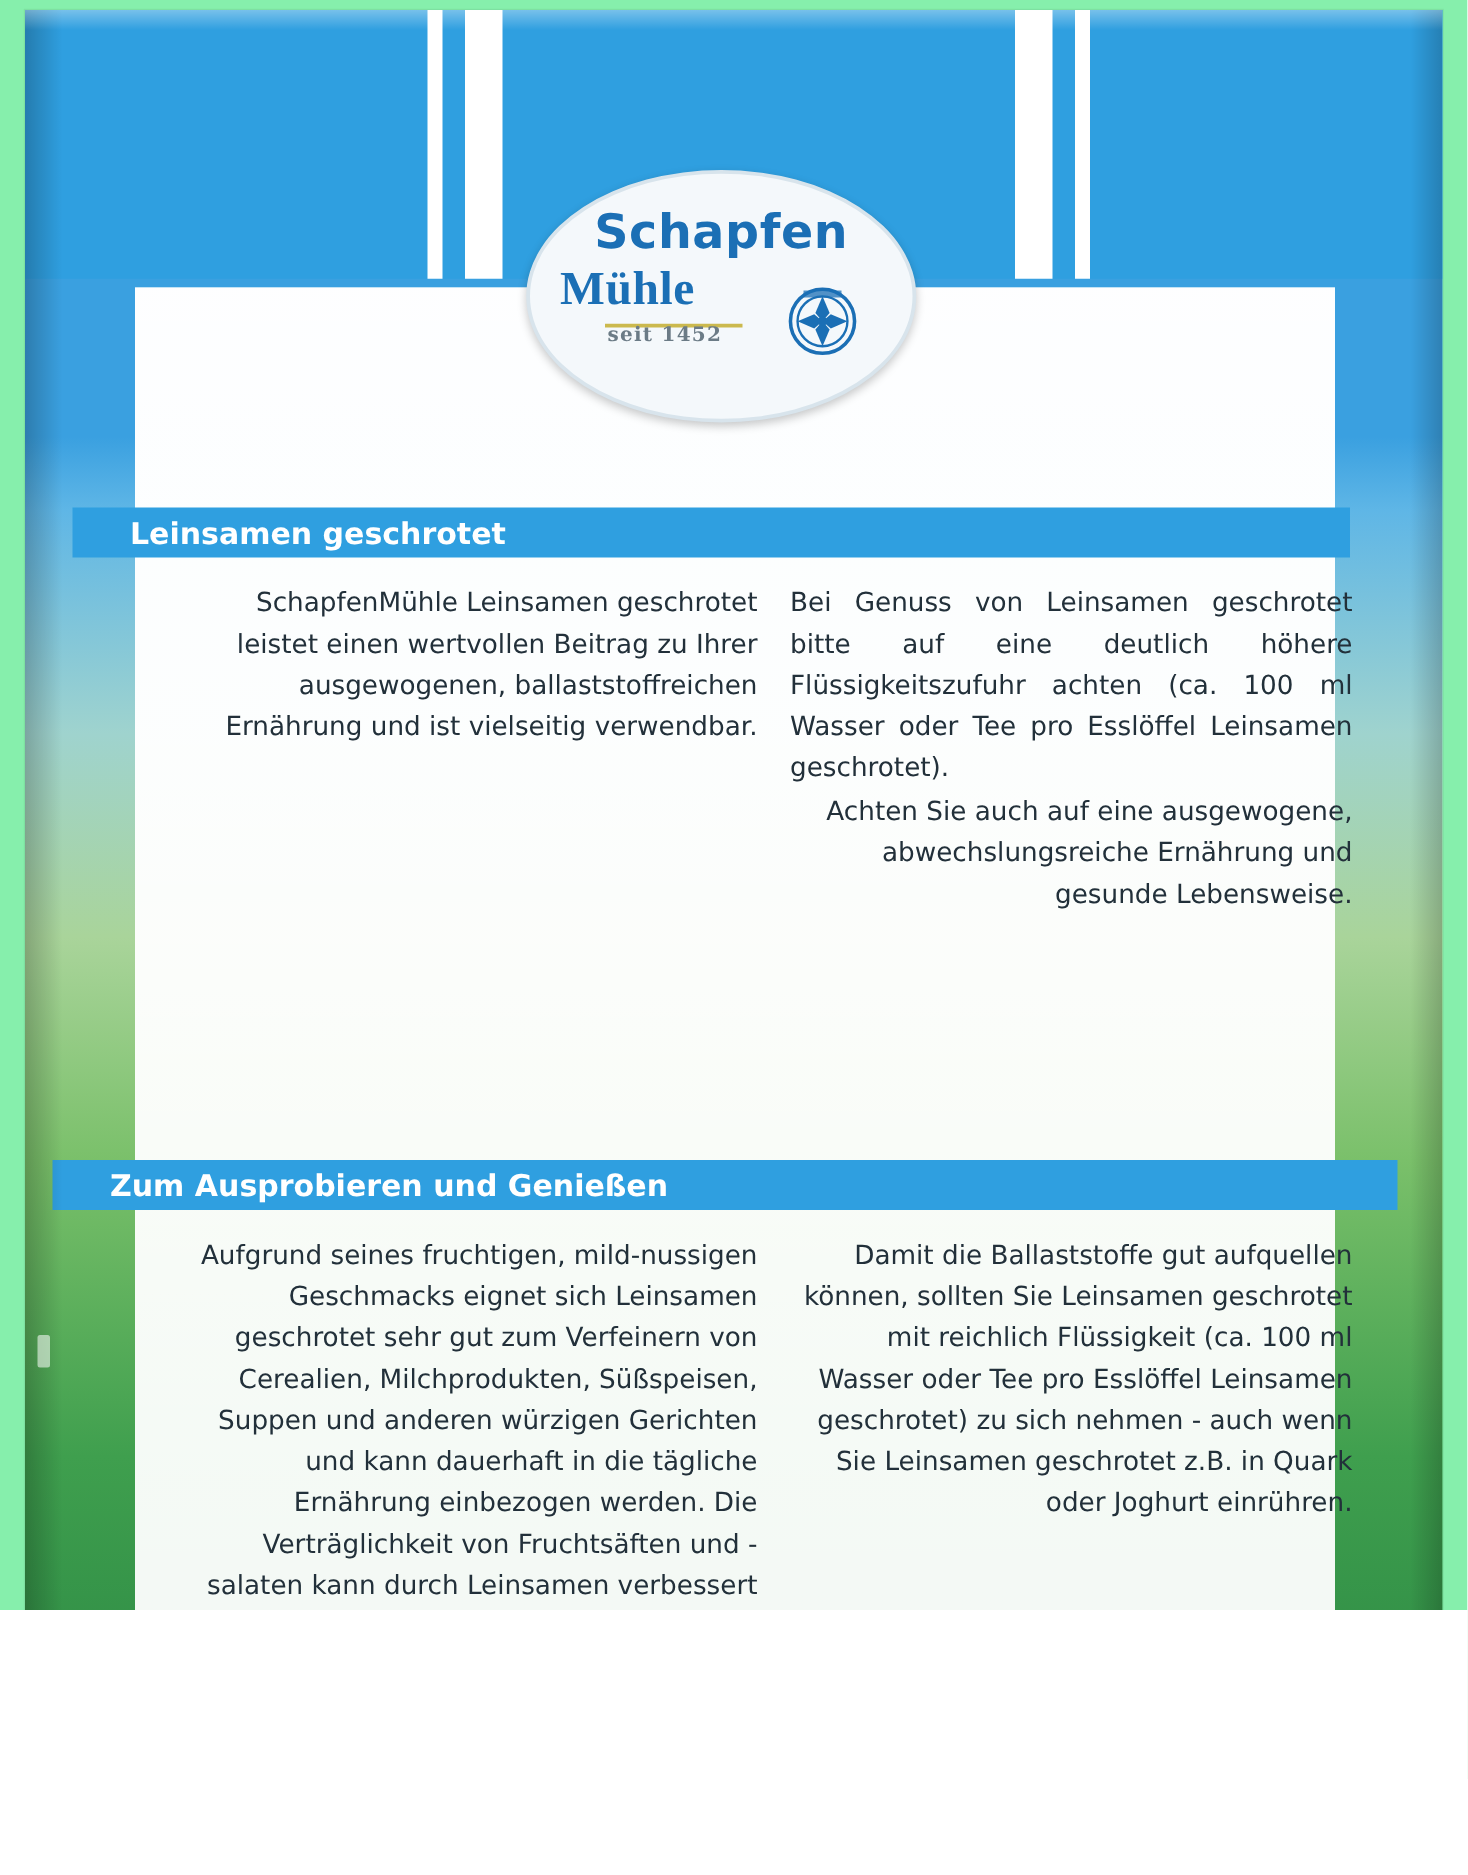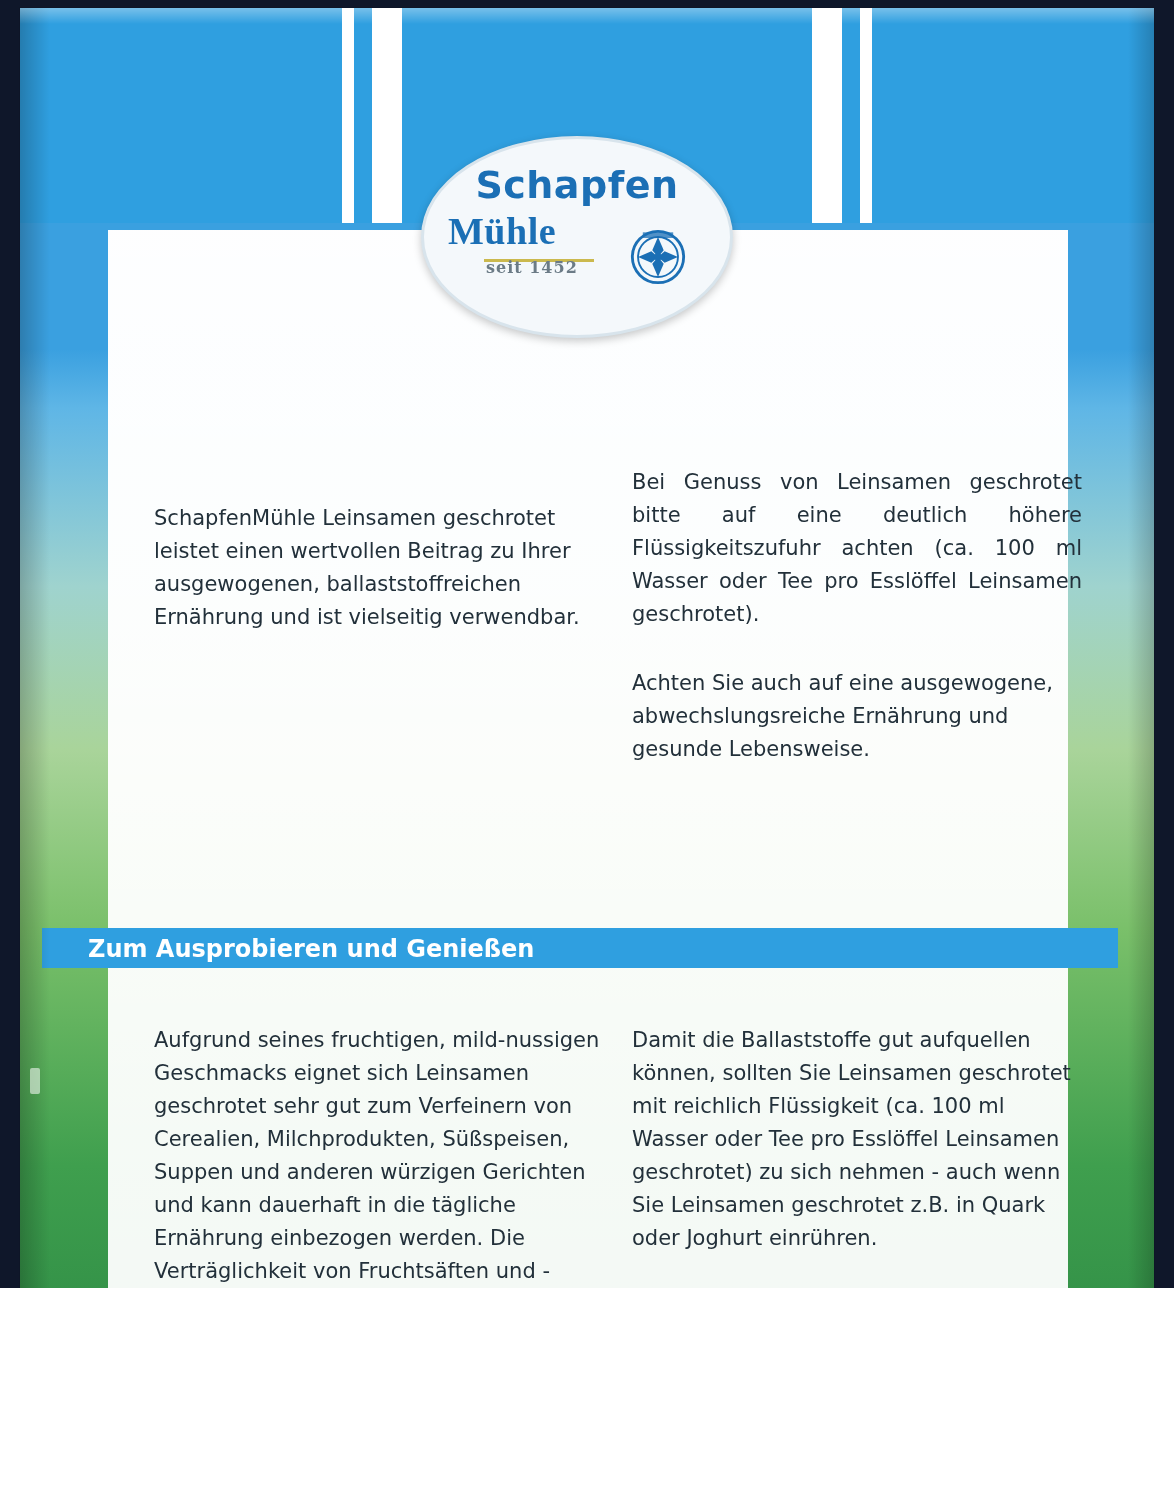--- a/index.html
+++ b/index.html
@@ -8,21 +8,21 @@
     background: #ffffff;
   }
   body {
     font-family: "DejaVu Sans", sans-serif;
   }
   .stage {
     position: relative;
     width: 1174px;
     height: 1288px;
     overflow: hidden;
-    background: #0f172a;
+    background: #86efac;
   }
 
   
   .package {
     position: absolute;
     left: 20px;
     top: 8px;
     width: 1134px;
     height: 1484px;
     overflow: hidden;
@@ -187,21 +187,21 @@
   .col {
     position: absolute;
     font-size: 21px;
     line-height: 33px;
     color: #22303a;
     text-align: justify;
     text-justify: inter-word;
   }
   .col p { margin: 0 0 0 0; }
   .col p + p { margin-top: 2px; }
-  .col p:last-child { text-align: left; margin-top: 36px; }
+  .col p:last-child { text-align: right; }
 
   .c1a { left: 134px; top: 458px; width: 452px; }
   .c1b { left: 612px; top: 458px; width: 450px; }
   .c2a { left: 134px; top: 980px; width: 452px; }
   .c2b { left: 612px; top: 980px; width: 450px; }
 
   
   .nick {
     position: absolute;
     background: rgba(255,255,255,0.55);
@@ -237,20 +237,23 @@
         <circle cx="40" cy="40" r="21" fill="none" stroke="#1b6fb5" stroke-width="2"></circle>
         <path d="M40 19 L46 33 L40 40 L34 33 Z" fill="#1b6fb5"></path>
         <path d="M61 40 L47 46 L40 40 L47 34 Z" fill="#1b6fb5"></path>
         <path d="M40 61 L34 47 L40 40 L46 47 Z" fill="#1b6fb5"></path>
         <path d="M19 40 L33 34 L40 40 L33 46 Z" fill="#1b6fb5"></path>
         <circle cx="40" cy="40" r="4" fill="#1b6fb5"></circle>
         <path d="M24 14 h32 v6 h-32 z" fill="#1b6fb5" opacity="0.75"></path>
       </svg>
     </div>
 
+    <div class="ribbon r1">
+      <div class="ribbon-text">Leinsamen geschrotet</div>
+    </div>
     <div class="col c1a">
       <p>SchapfenMühle Leinsamen geschrotet leistet einen wertvollen Beitrag zu Ihrer ausgewogenen, ballaststoffreichen Ernährung und ist vielseitig verwendbar.</p>
     </div>
     <div class="col c1b">
       <p>Bei Genuss von Leinsamen geschrotet bitte auf eine deutlich höhere Flüssigkeitszufuhr achten (ca. 100 ml Wasser oder Tee pro Esslöffel Leinsamen geschrotet).</p>
       <p>Achten Sie auch auf eine ausgewogene, abwechslungsreiche Ernährung und gesunde Lebensweise.</p>
     </div>
 
     <div class="ribbon r2">
       <div class="ribbon-text">Zum Ausprobieren und Genießen</div>

